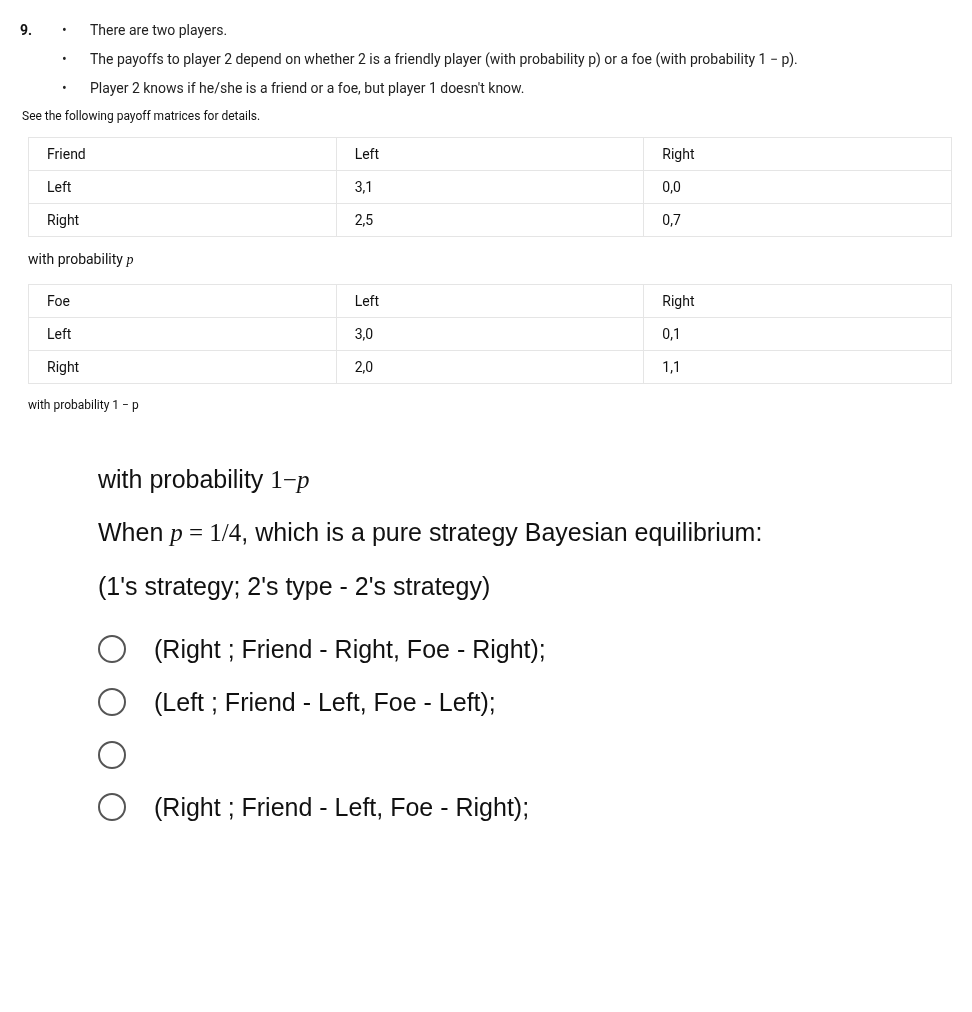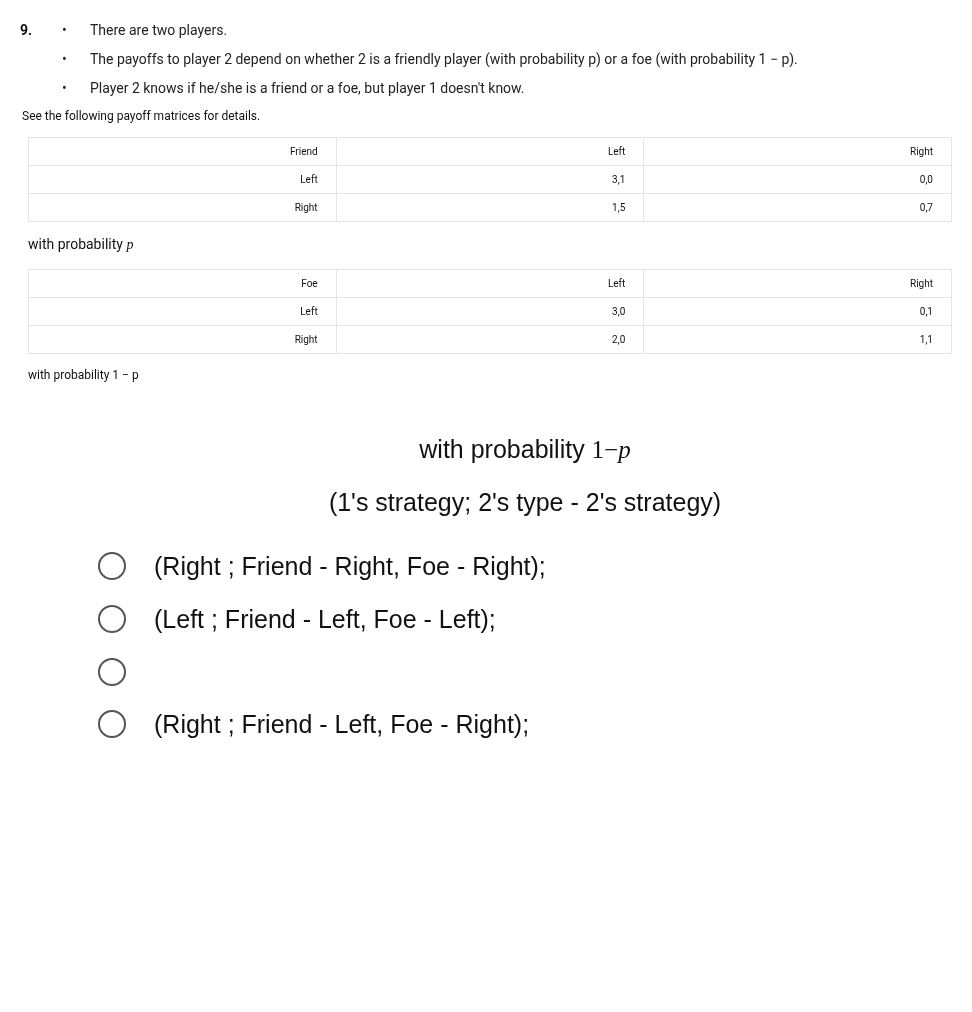--- a/index.html
+++ b/index.html
@@ -43,23 +43,22 @@
     padding-left: 4px;
     font-size: 14px;
   }
   .small-note {
     font-size: 12px;
     margin: 10px 0 14px 0;
   }
   table.payoff {
     border-collapse: collapse;
     width: 100%;
-    font-size: 10px;
+    font-size: 14px;
     margin-bottom: 14px;
-    text-align: right;
   }
   table.payoff td {
     border: 1px solid #e5e5e5;
     padding: 8px 18px;
     width: 33.33%;
   }
   .prob-label {
     font-size: 14px;
     margin: 4px 0 16px 6px;
   }
@@ -67,21 +66,20 @@
     margin-left: 6px;
     margin-right: 0;
   }
   .math-italic { font-style: italic; font-family: "Times New Roman", Times, serif; }
 
   
   .big-section {
     margin-top: 40px;
     margin-left: 40px;
     font-family: -apple-system, BlinkMacSystemFont, "Segoe UI", "Source Sans Pro", sans-serif;
-    text-align: center;
   }
   .big-line {
     font-size: 25px;
     line-height: 1.85;
     margin: 6px 0;
   }
   .big-line .mfrag { font-family: "Times New Roman", Times, serif; }
   .options {
     margin-top: 26px;
   }
@@ -140,21 +138,21 @@
         <td>Left</td>
         <td>Right</td>
       </tr>
       <tr>
         <td>Left</td>
         <td>3,1</td>
         <td>0,0</td>
       </tr>
       <tr>
         <td>Right</td>
-        <td>1,5</td>
+        <td>2,5</td>
         <td>0,7</td>
       </tr>
     </tbody>
           </table>
     </div>
 
     <div class="prob-label">
       <span>with probability </span><span class="math-italic">p</span>
     </div>
 
@@ -182,20 +180,23 @@
 
     <div class="clipped">
       <span>with probability 1 − p</span>
     </div>
     </div>
 
     <div class="big-section">
       <div class="big-line">
         <span>with probability </span><span class="mfrag">1−<span style="font-style:italic;">p</span></span>
       </div>
+      <div class="big-line">
+        <span>When </span><span class="mfrag"><span style="font-style:italic;">p</span> = 1/4</span><span>, which is a pure strategy Bayesian equilibrium:</span>
+      </div>
       <div class="big-line">(1's strategy; 2's type - 2's strategy)</div>
 
       <div class="options">
         <div class="opt-row">
           <div class="radio"></div>
           <div class="opt-text">(Right ; Friend - Right, Foe - Right);</div>
         </div>
         <div class="opt-row">
           <div class="radio"></div>
           <div class="opt-text">(Left ; Friend - Left, Foe - Left);</div>

